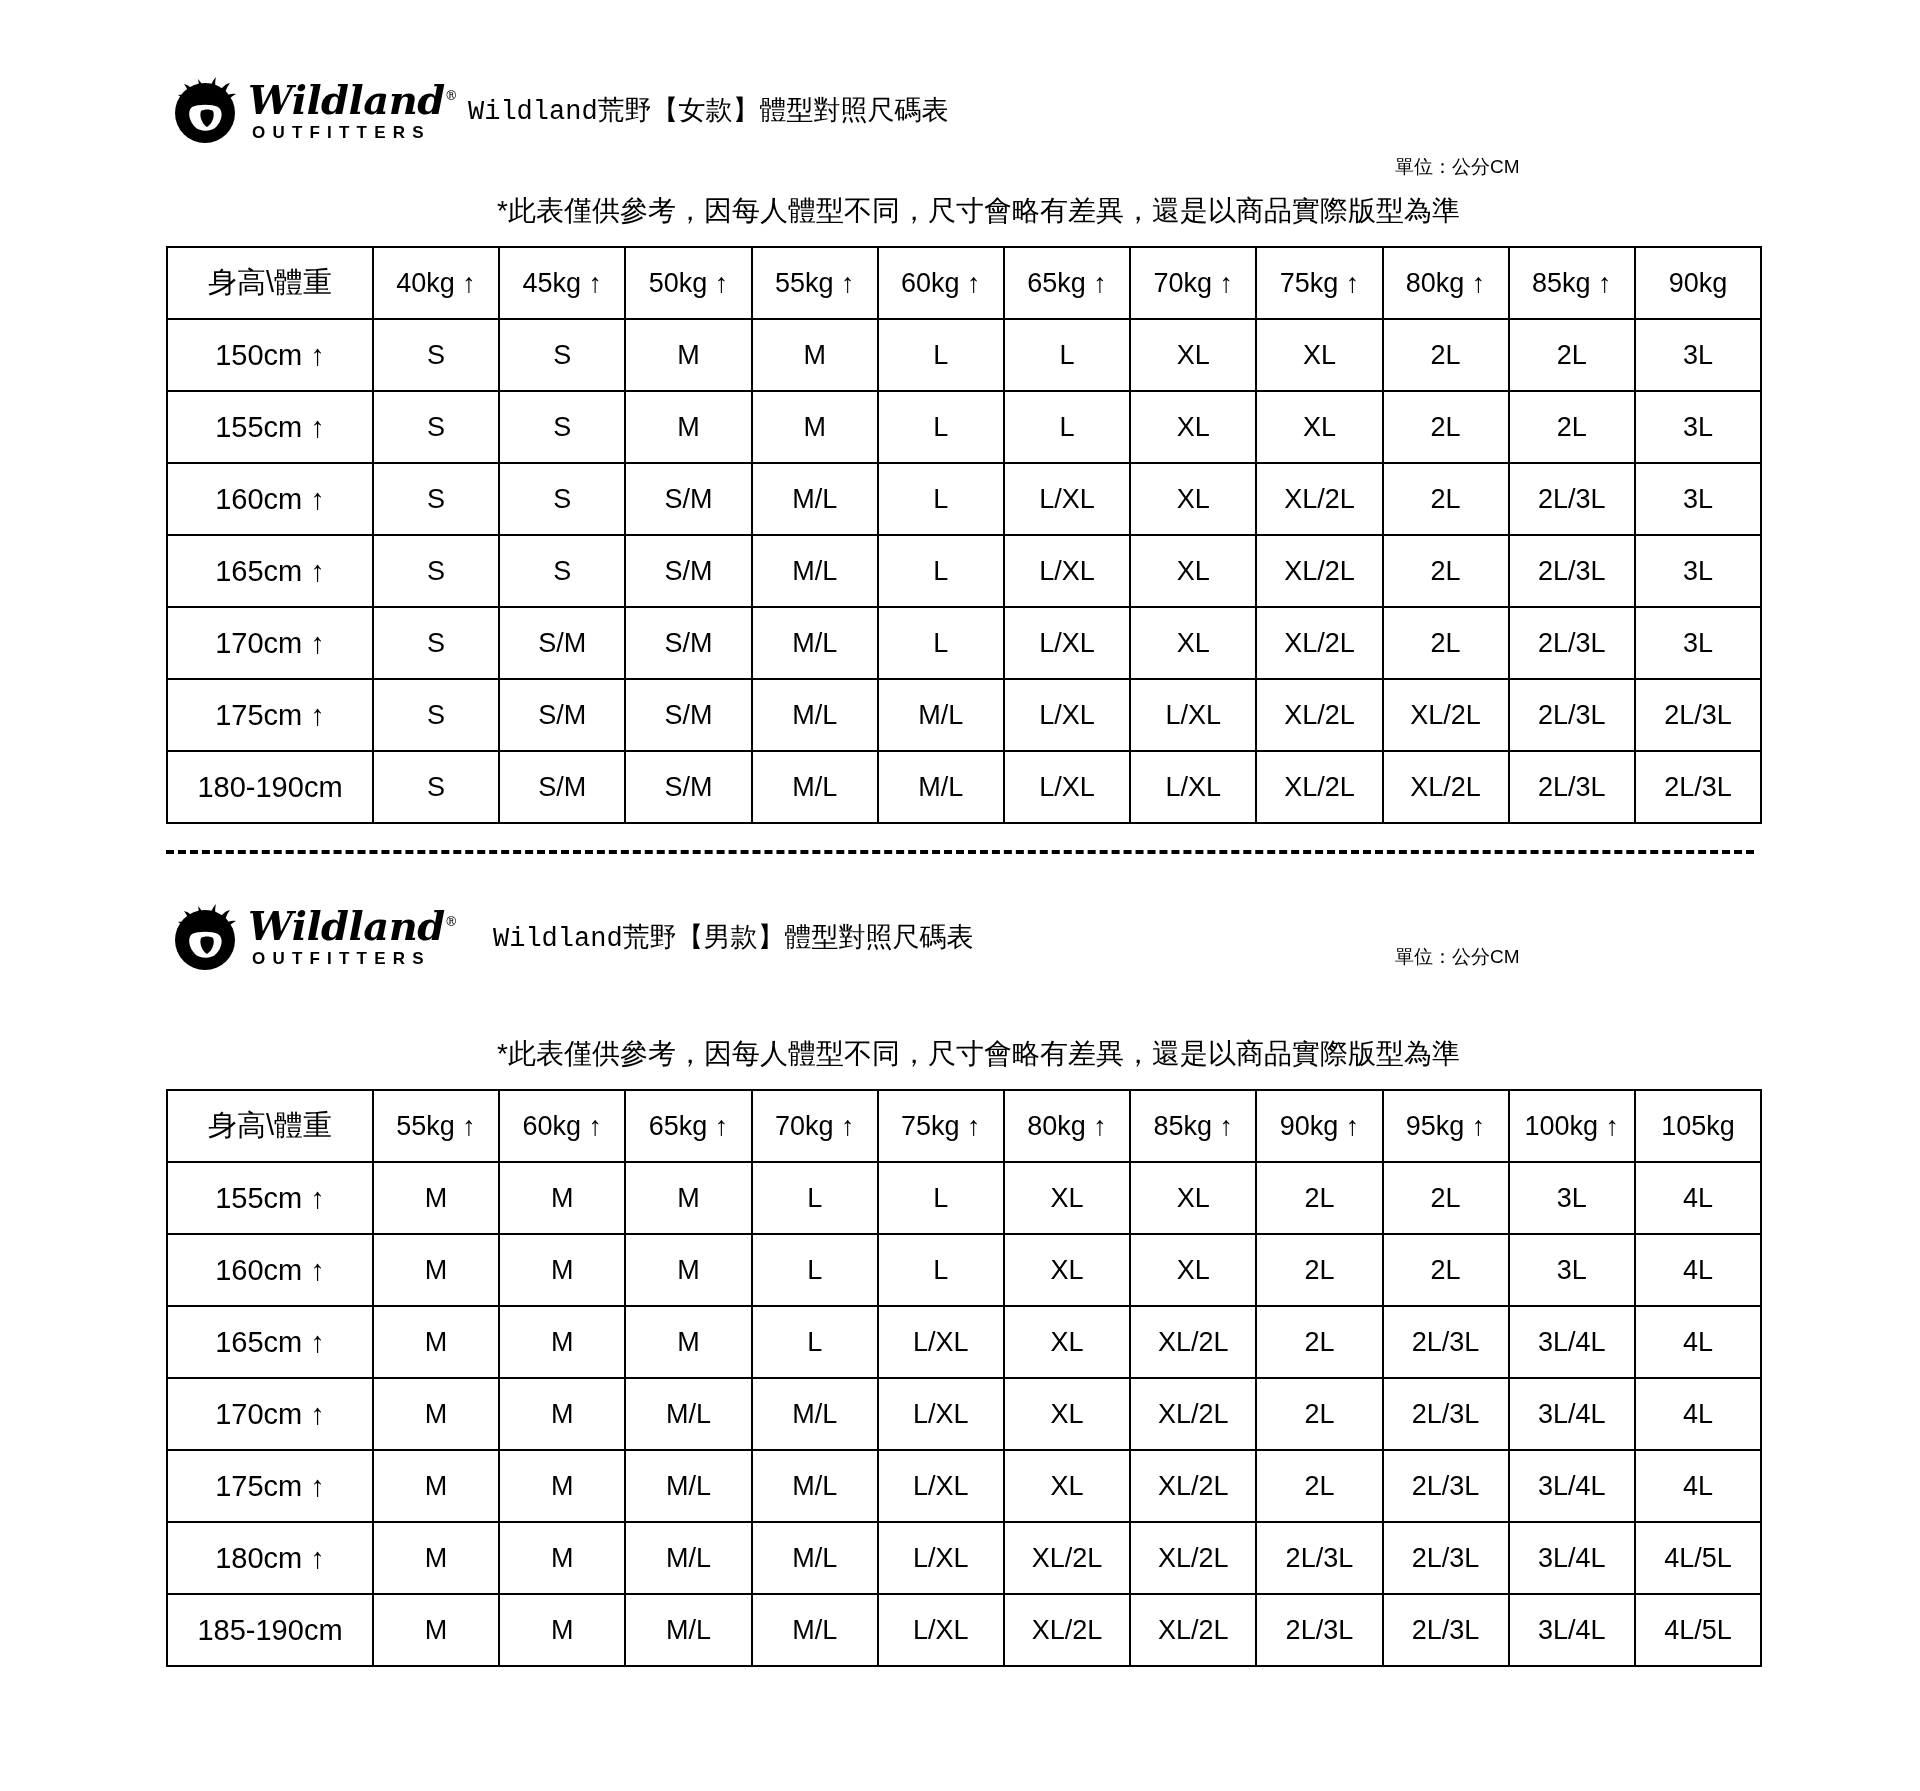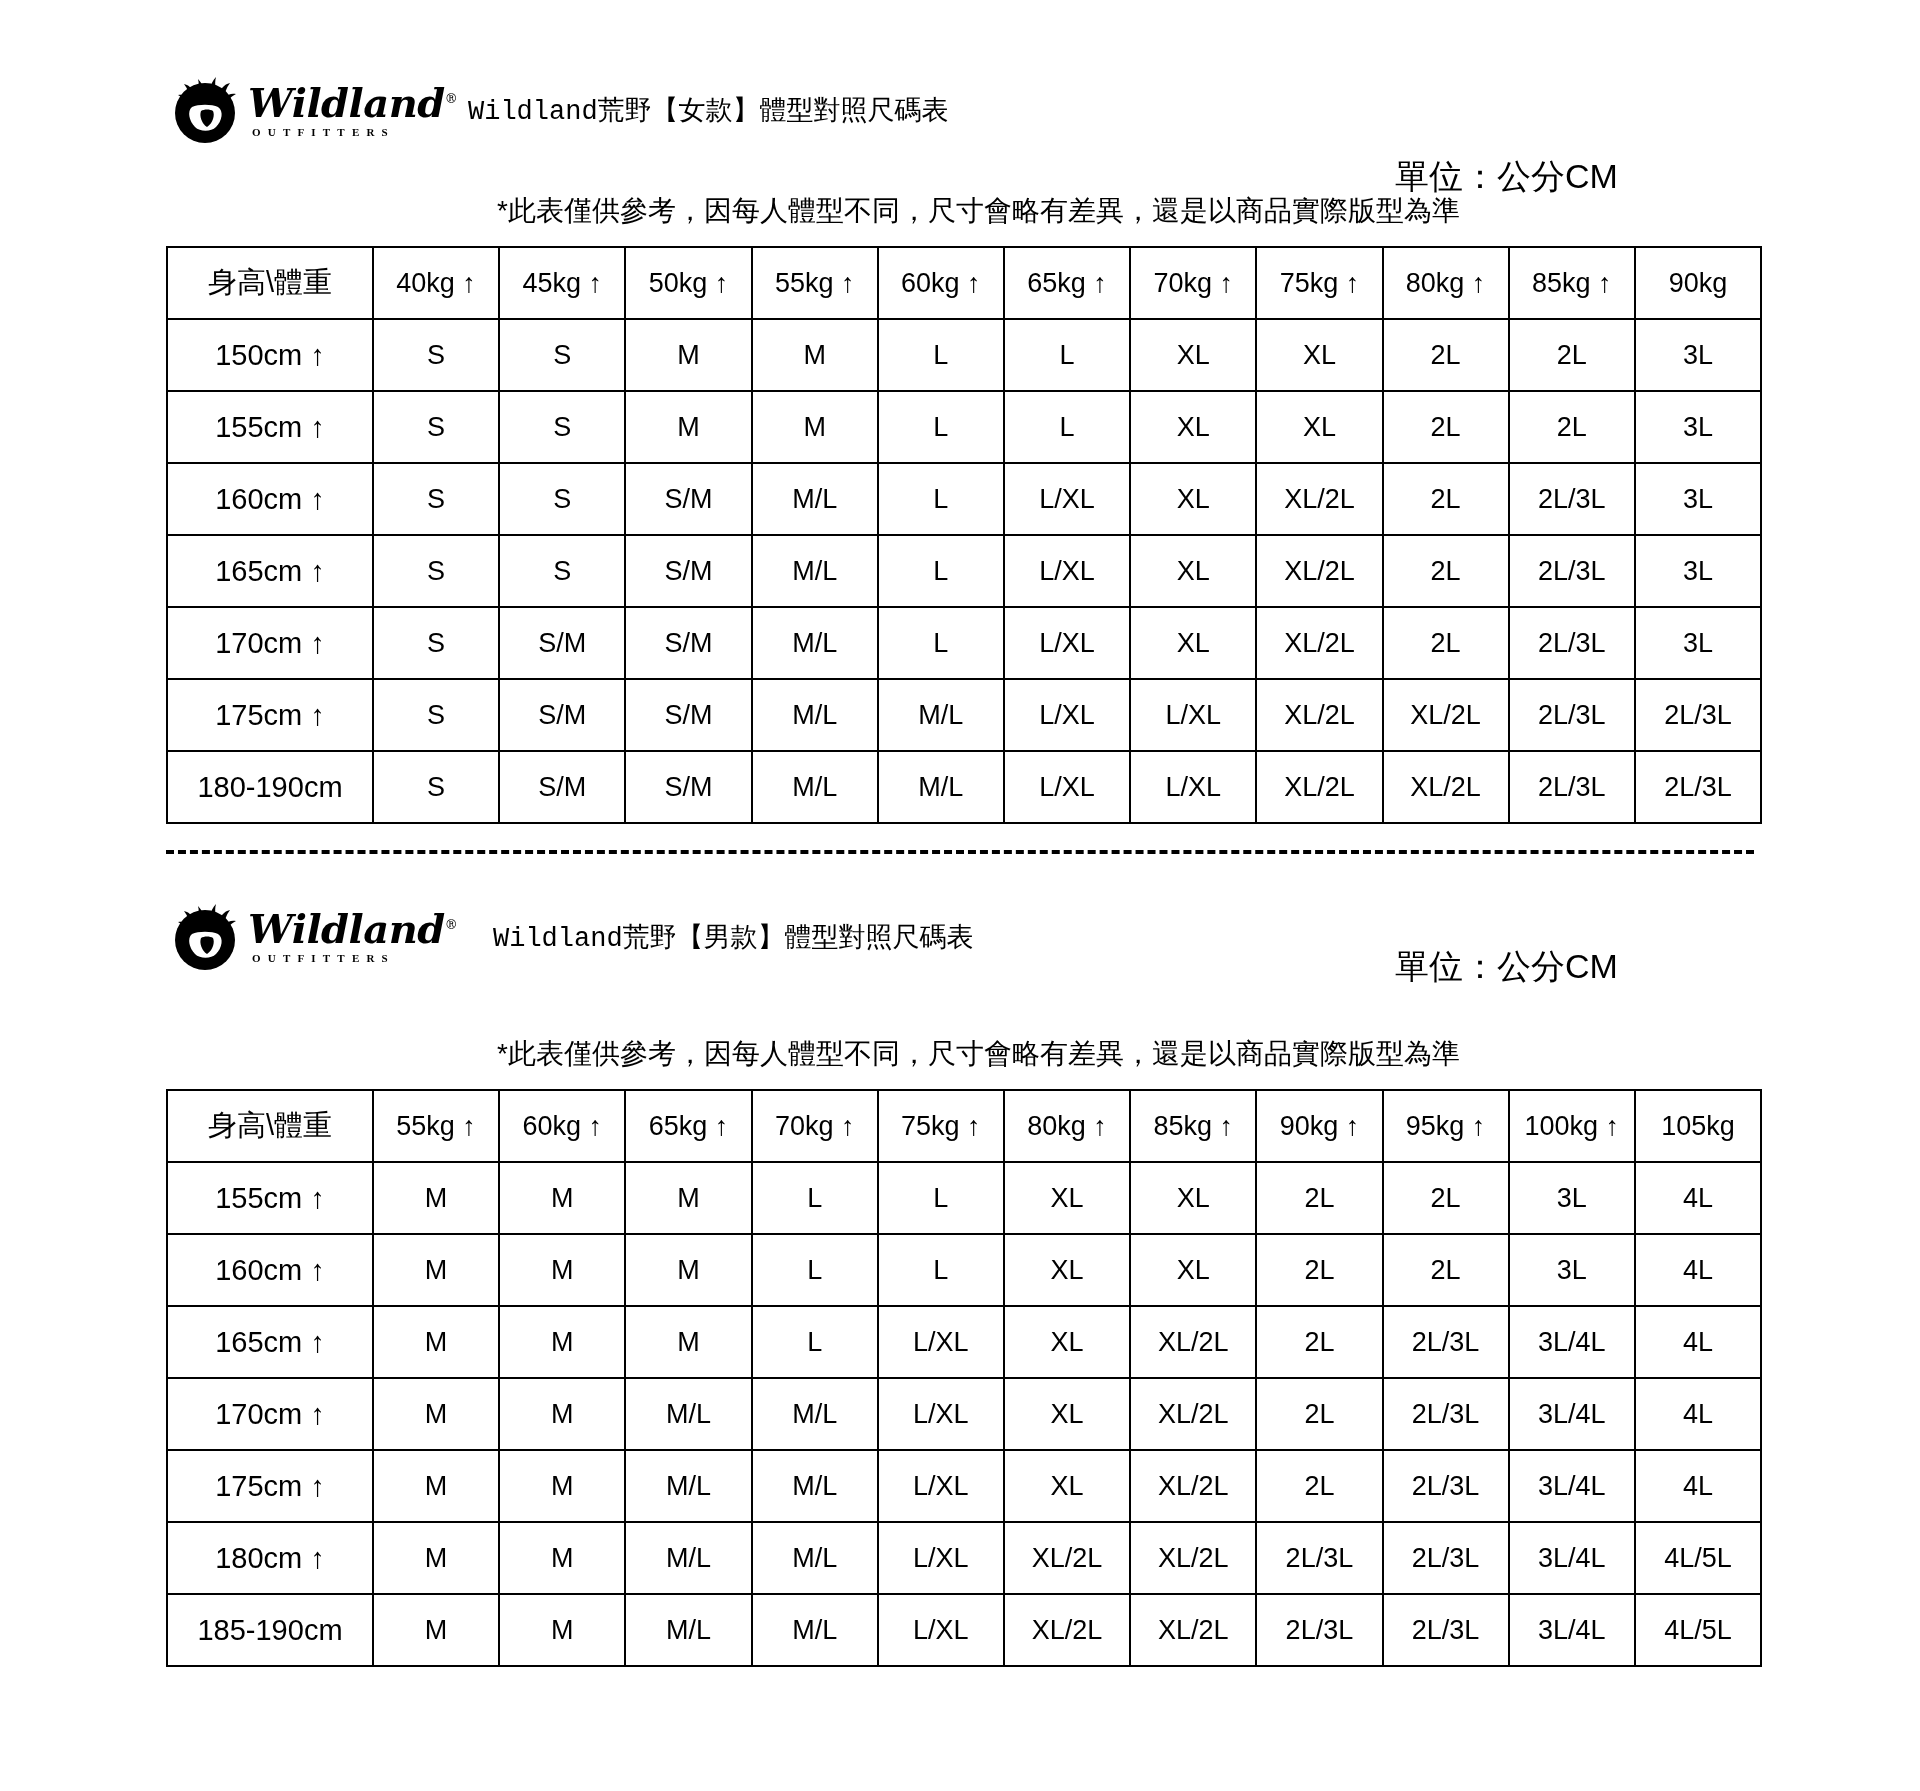--- a/index.html
+++ b/index.html
@@ -64,42 +64,42 @@
     font-size: 40px;
     letter-spacing: -0.5px;
   }
   .logo-word .wl .reg {
     font-size: 13px;
     vertical-align: super;
     font-style: normal;
     font-weight: normal;
   }
   .logo-word .ot {
-    font-family: Liberation Serif, serif;
-    font-size: 11px;
+    font-family: Liberation Sans, sans-serif;
+    font-size: 17px;
     letter-spacing: 7.2px;
     margin-top: 4px;
     margin-left: 4px;
     font-weight: bold;
   }
   .title-block {
     flex: 0 0 auto;
     margin-left: 10px;
     padding-top: 30px;
   }
   .doc-title {
     font-size: 27px;
     font-family: Liberation Mono, monospace;
     white-space: nowrap;
   }
   .unit-block {
     position: absolute;
     left: 1395px;
     top: 92px;
-    font-size: 34px;
+    font-size: 19px;
     white-space: nowrap;
   }
   .sec-bottom .unit-block { top: 60px; }
   .sec-bottom .title-block { padding-top: 0px; margin-left: 35px; }
   .sec-bottom .header-row { height: 105px; align-items: center; padding-top: 0; }
 
   .note {
     font-size: 28px;
     margin-left: 497px;
     margin-top: 22px;

